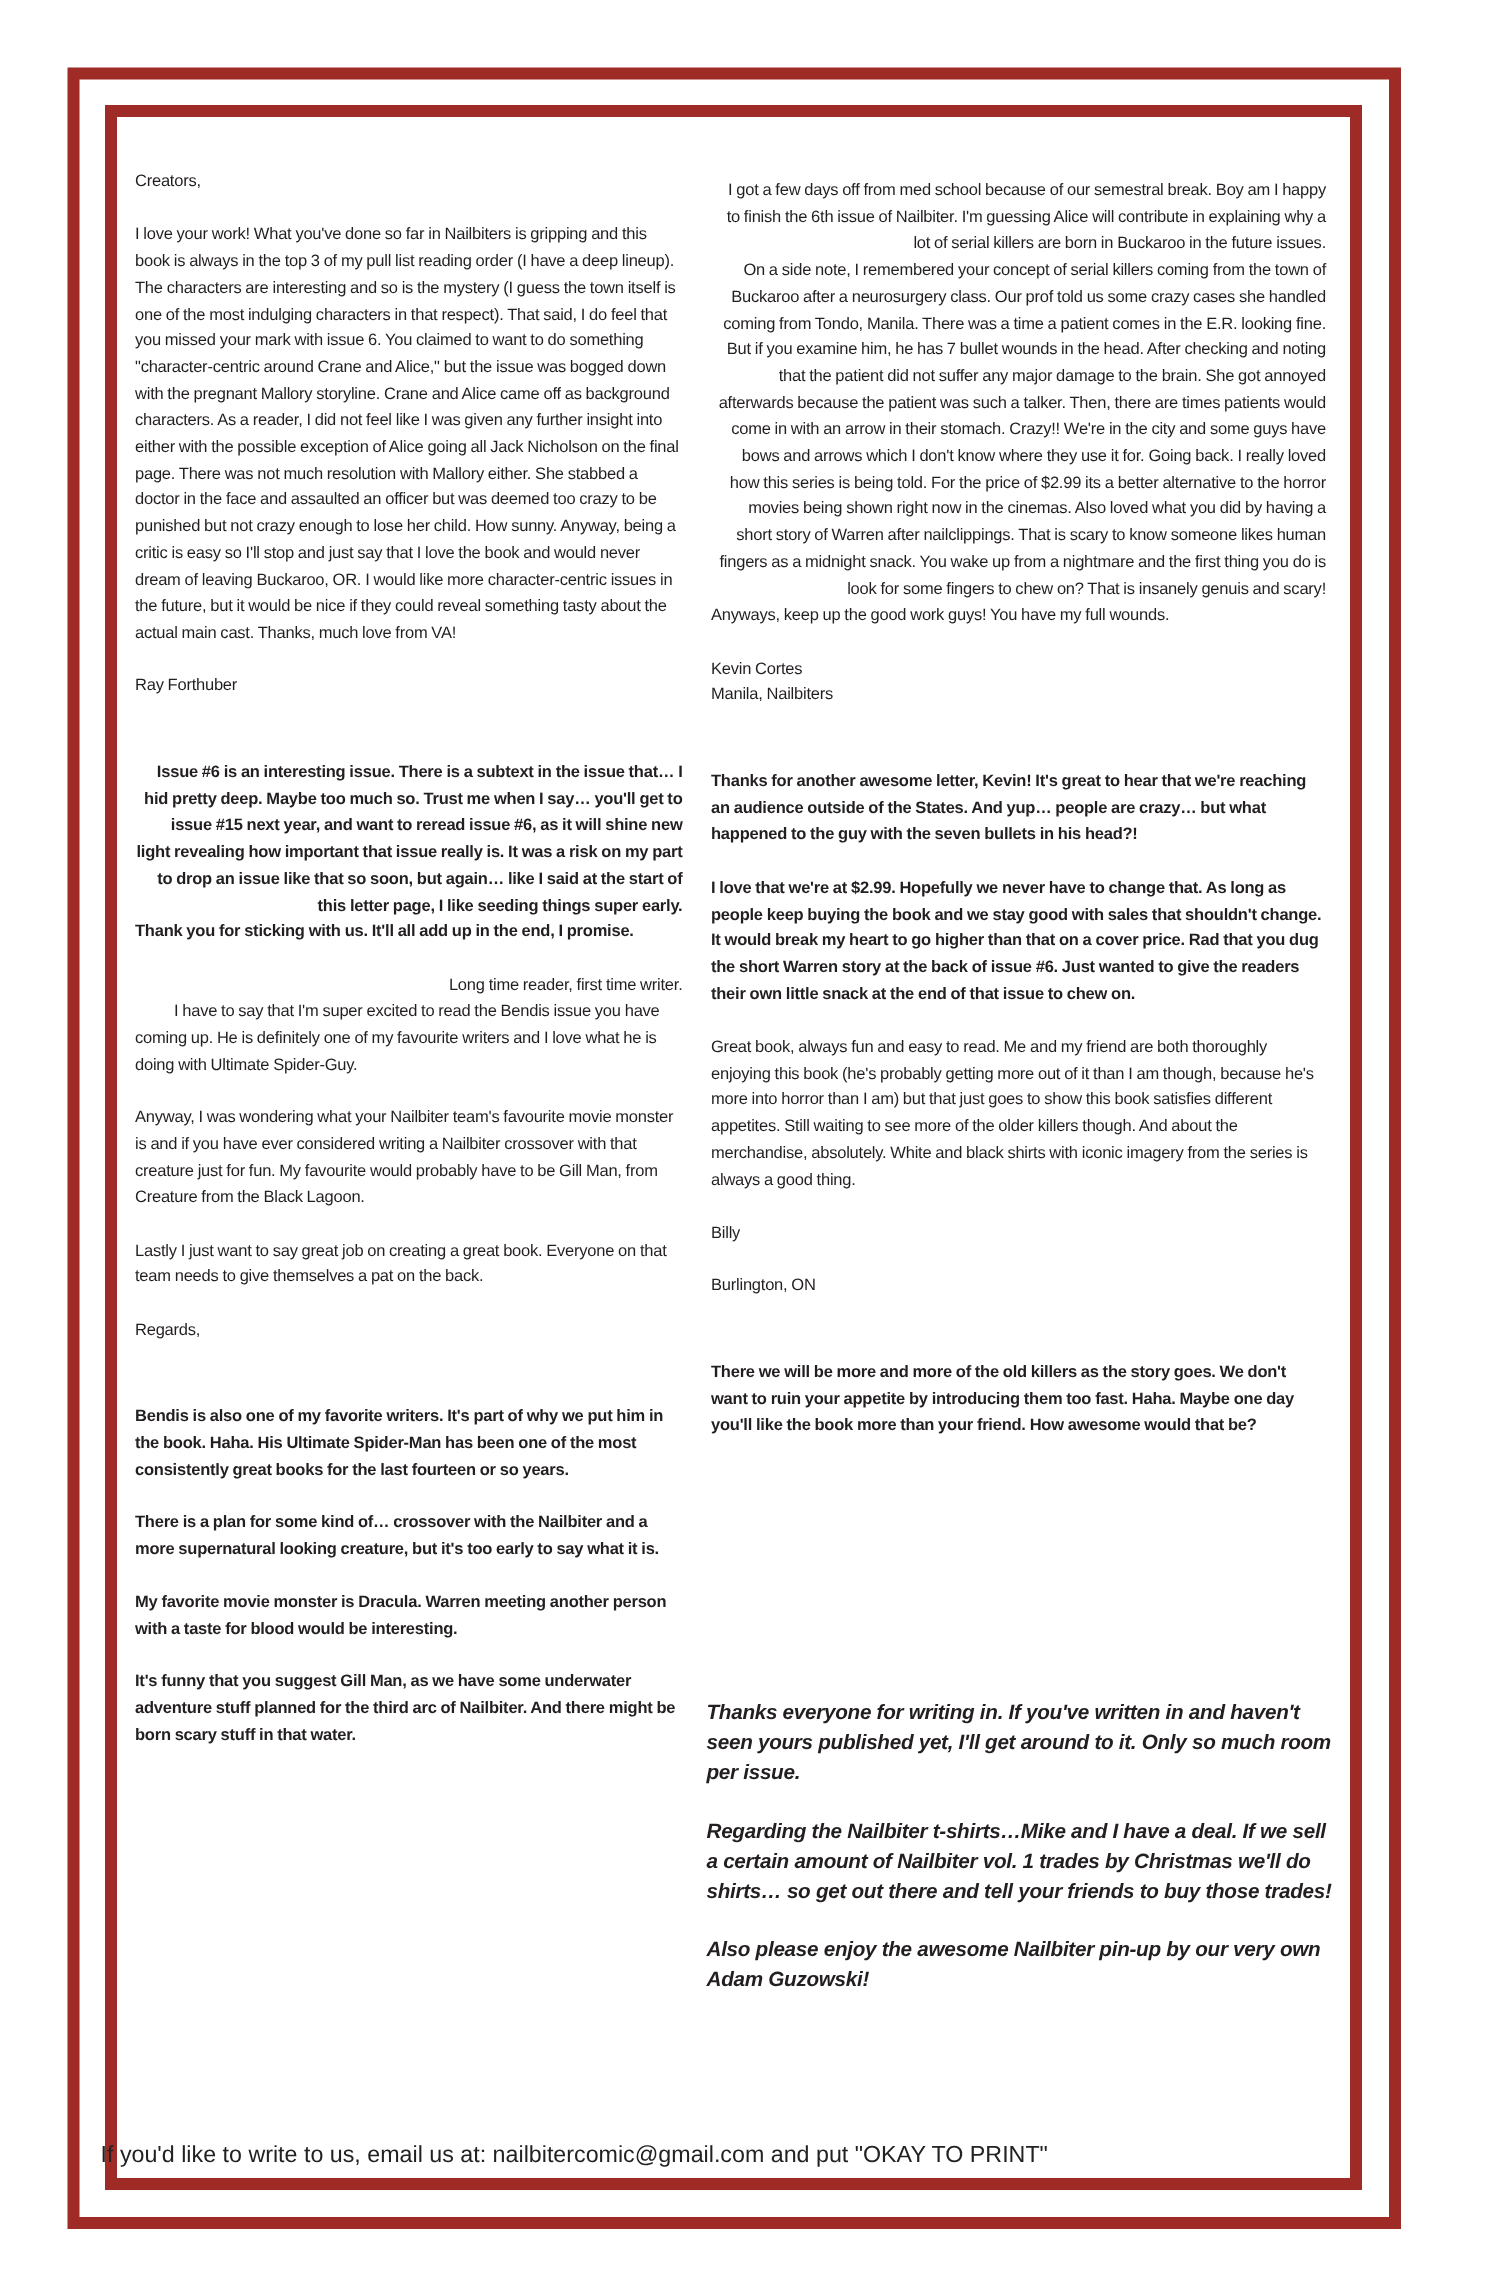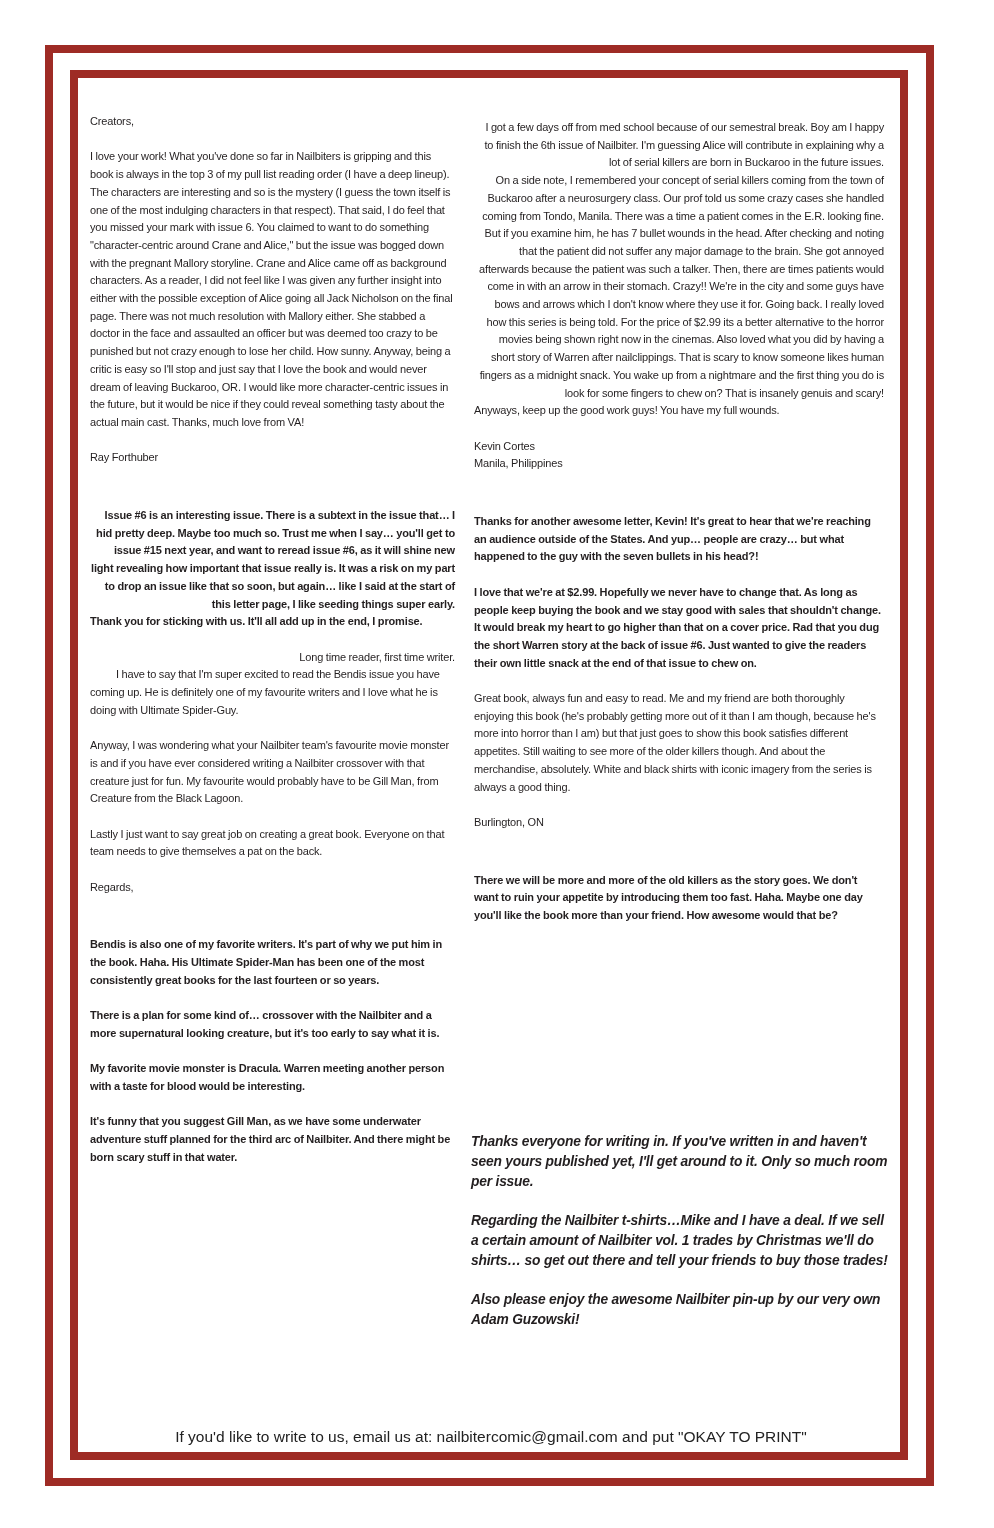--- a/index.html
+++ b/index.html
@@ -65,24 +65,24 @@
   .signoff-block { margin: 0 0 17.7px 0; }
   .closing {
     position: absolute;
     left: 471px;
     top: 1132px;
     width: 420px;
   }
   .closing .para { margin-bottom: 19.8px; }
   .footer-line {
     position: absolute;
-    left: 80px;
+    left: 67px;
     top: 1428px;
     width: 822px;
-    text-align: center;
+    text-align: left;
     font-family: "Liberation Sans", sans-serif;
     font-size: 15.5px;
     color: #222222;
     letter-spacing: 0px;
   }
 </style>
 </head>
 <body>
 
 <div class="frame-outer"></div>
@@ -120,31 +120,32 @@
 </div>
 
 <div class="column col-right">
 
   <div>
     <p class="para tight">I got a few days off from med school because of our semestral break. Boy am I happy to finish the 6th issue of Nailbiter. I'm guessing Alice will contribute in explaining why a lot of  serial killers are born in Buckaroo in the future issues.</p>
     <p class="para tight">On a side note, I remembered your concept of serial killers coming from the town of Buckaroo after a neurosurgery class. Our prof told us some crazy cases she handled coming from Tondo, Manila. There was a time a patient comes in the E.R. looking fine. But if you examine him, he has 7 bullet wounds in the head. After checking and noting that the patient did not suffer any major damage to the brain. She got annoyed afterwards because the patient was such a talker. Then, there are times patients would come in with an arrow in their stomach. Crazy!! We're in the city and some guys have bows and arrows which I don't know where they use it for. Going back. I really loved how this series is being told. For the price of $2.99 its a better alternative to the horror movies being shown right now in the cinemas. Also loved what you did by having a short story of Warren after nailclippings. That is scary to know someone likes human fingers as a midnight snack. You wake up from a nightmare and the first thing you do is look for some fingers to chew on? That is insanely genuis and scary!</p>
     <p class="para">Anyways, keep up the good work guys! You have my full wounds.</p>
     <div class="signoff-block">
       <div>Kevin Cortes</div>
-      <div>Manila, Philippines</div>
+      <div>Manila, Nailbiters</div>
     </div>
   </div>
 
   <div class="bold">
     <p class="para">Thanks for another awesome letter, Kevin! It's great to hear that we're reaching an audience outside of the States. And yup… people are crazy… but what happened to the guy with the seven bullets in his head?!</p>
     <p class="para">I love that we're at $2.99. Hopefully we never have to change that. As long as people keep buying the book and we stay good with sales that shouldn't change. It would break my heart to go higher than that on a cover price. Rad that you dug the short Warren story at the back of issue #6. Just wanted to give the readers their own little snack at the end of that issue to chew on.</p>
   </div>
 
   <div>
     <p class="para">Great book, always fun and easy to read. Me and my friend are both thoroughly enjoying this book (he's probably getting more out of it than I am though, because he's more into horror than I am) but that just goes to show this book satisfies different appetites. Still waiting to see more of the older killers though. And about the merchandise, absolutely. White and black shirts with iconic imagery from the series is always a good thing.</p>
+    <p class="para">Billy</p>
     <p class="para">Burlington, ON</p>
   </div>
 
   <div class="bold">
     <p class="para">There we will be more and more of the old killers as the story goes. We don't want to ruin your appetite by introducing them too fast. Haha. Maybe one day you'll like the book more than your friend. How awesome would that be?</p>
   </div>
 </div>
 
 <div class="closing italic-bold">
   <p class="para">Thanks everyone for writing in. If you've written in and haven't seen yours published yet, I'll get around to it. Only so much room per issue.</p>

